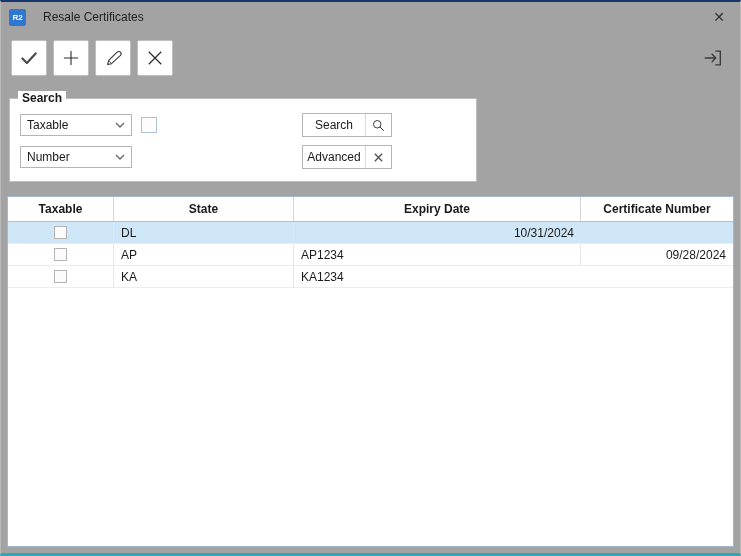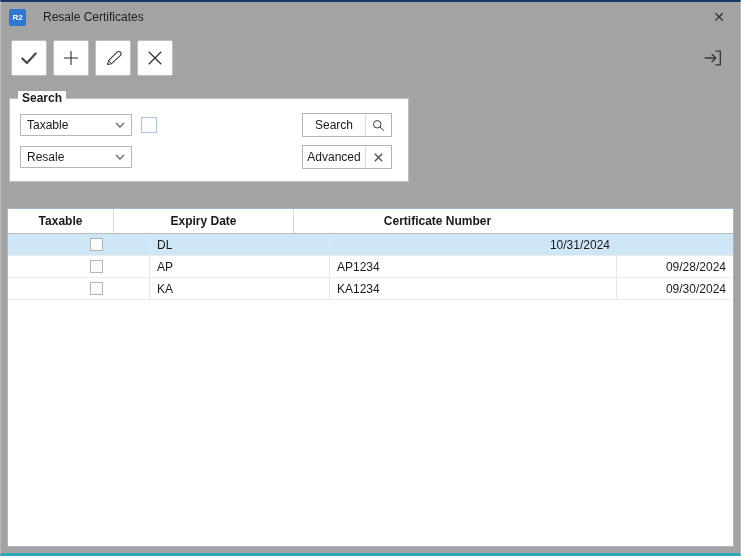--- a/index.html
+++ b/index.html
@@ -52,22 +52,22 @@
     margin-right: 6px; cursor: pointer;
   }
   .exit-btn {
     margin-left: auto; width: 34px; height: 34px;
     display: flex; align-items: center; justify-content: center;
     cursor: pointer; background: transparent; border: none;
   }
   
   .search-group {
     position: relative;
-    margin: 14px 0 12px 8px;
-    width: 400px; flex: 0 0 auto;
+    margin: 14px 0 0 8px;
+    width: 468px; flex: 0 0 auto;
     border: 1px solid #bdbdbd;
     padding: 14px 10px 12px 10px;
     background: #fff;
   }
   .search-legend {
     position: absolute; top: -8px; left: 8px;
     background: #fff; padding: 0 4px;
     font-weight: bold; font-size: 12px;
   }
   .search-row {
@@ -123,21 +123,20 @@
     cursor: pointer;
   }
   .hcell:last-child { border-right: none; }
   .grid-body { flex: 1 1 auto; }
   .grid-row {
     display: grid;
     grid-template-columns: 106px 180px 287px 1fr;
     height: 22px;
     border-bottom: 1px solid #ececec;
     cursor: pointer;
-    padding-left: 36px;
   }
   .grid-row.selected { background: #cfe6f7; }
   .cell {
     display: flex; align-items: center;
     padding: 0 7px;
     border-right: 1px solid #e7e7e7;
     overflow: hidden; white-space: nowrap;
   }
   .cell:last-child { border-right: none; }
   .c-taxable { justify-content: center; }
@@ -221,41 +220,42 @@
           <svg width="15" height="15" viewBox="0 0 24 24">
               <circle cx="10" cy="10" r="6" fill="none" stroke="#3c3c3c" stroke-width="1.6"></circle>
               <path d="M14.5 14.5 L20 20" stroke="#3c3c3c" stroke-width="1.6" stroke-linecap="round"></path>
             </svg>
         </span>
       </div>
     </div>
 
     <div class="search-row">
       <div class="select">
-        <span class="sel-label">Resale</span>
+        <span class="sel-label">Number</span>
         <span>
           <svg width="10" height="6" viewBox="0 0 10 6">
               <path d="M1 1 L5 5 L9 1" fill="none" stroke="#6a6a6a" stroke-width="1.4"></path>
             </svg>
         </span>
       </div>
       <div class="cmd-btn">
         <span class="cmd-label">Advanced</span>
         <span class="cmd-icon">
           <svg width="11" height="11" viewBox="0 0 12 12">
               <path d="M2 2 L10 10 M10 2 L2 10" fill="none" stroke="#555" stroke-width="1.5"></path>
             </svg>
         </span>
       </div>
     </div>
   </div>
 
   <div class="grid">
     <div class="grid-header">
       <div class="hcell">Taxable</div>
+      <div class="hcell">State</div>
       <div class="hcell">Expiry Date</div>
       <div class="hcell">Certificate Number</div>
     </div>
     <div class="grid-body">
   <div class="grid-row selected">
     <div class="cell c-taxable">
       <span class="row-checkbox"></span>
     </div>
     <div class="cell c-state">DL</div>
     <div class="cell c-expiry">10/31/2024</div>
@@ -269,18 +269,17 @@
     <div class="cell c-cert">AP1234</div>
     <div class="cell c-expiry">09/28/2024</div>
   </div>
 
   <div class="grid-row">
     <div class="cell c-taxable">
       <span class="row-checkbox"></span>
     </div>
     <div class="cell c-state">KA</div>
     <div class="cell c-cert">KA1234</div>
-    <div class="cell c-expiry">09/30/2024</div>
   </div>
 </div>
   </div>
 
 </div>
 
 </body></html>

